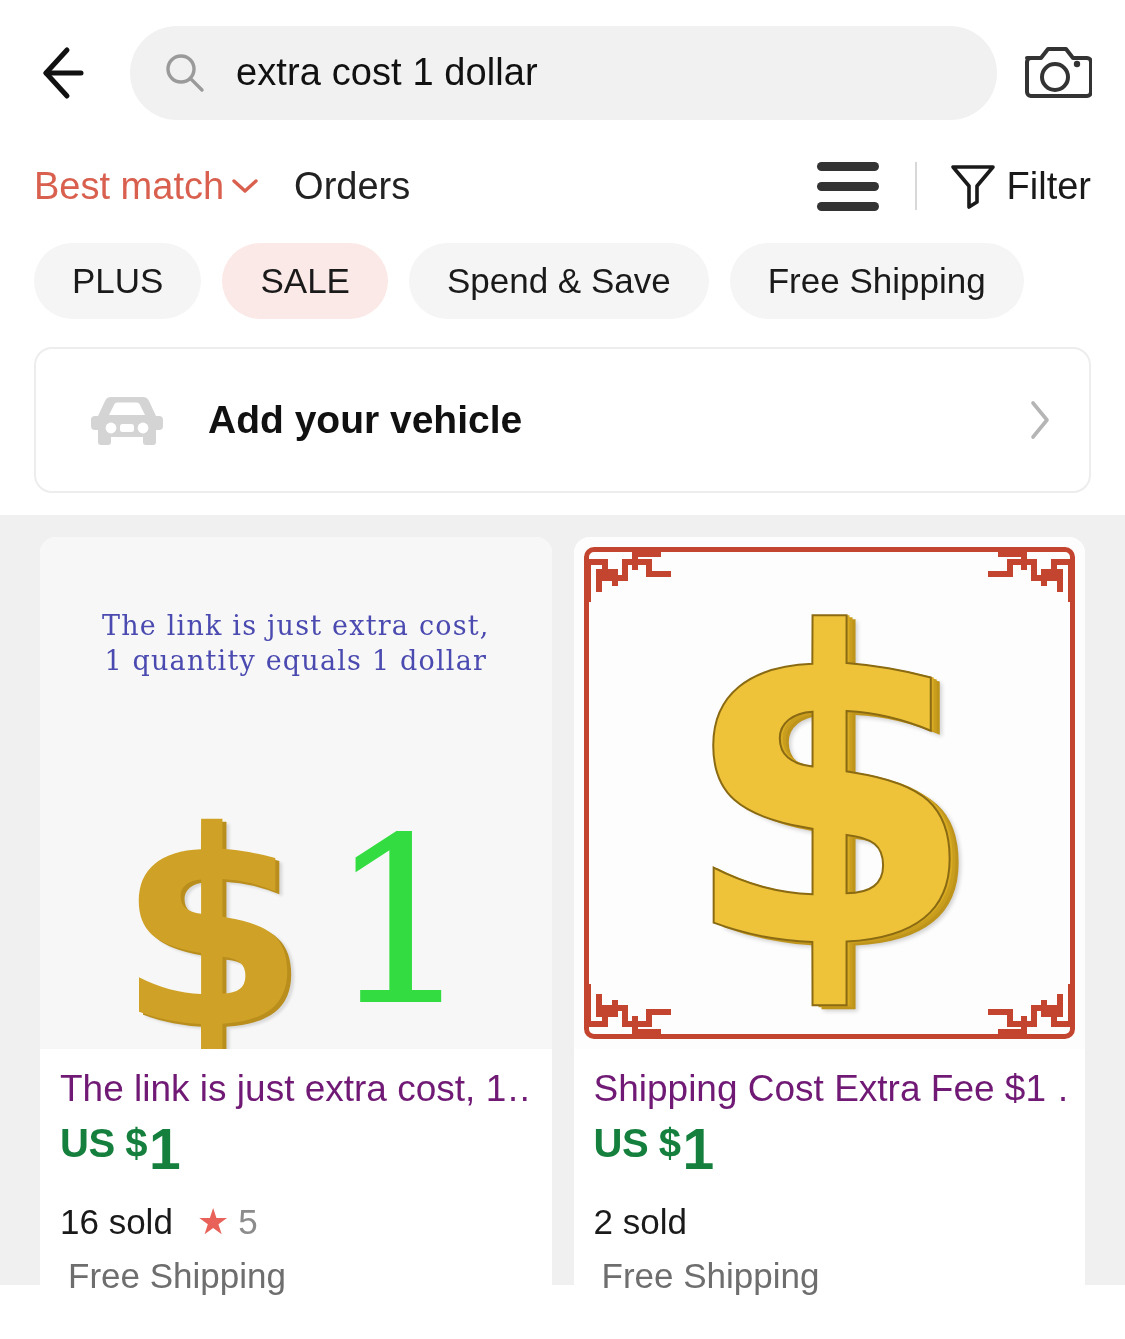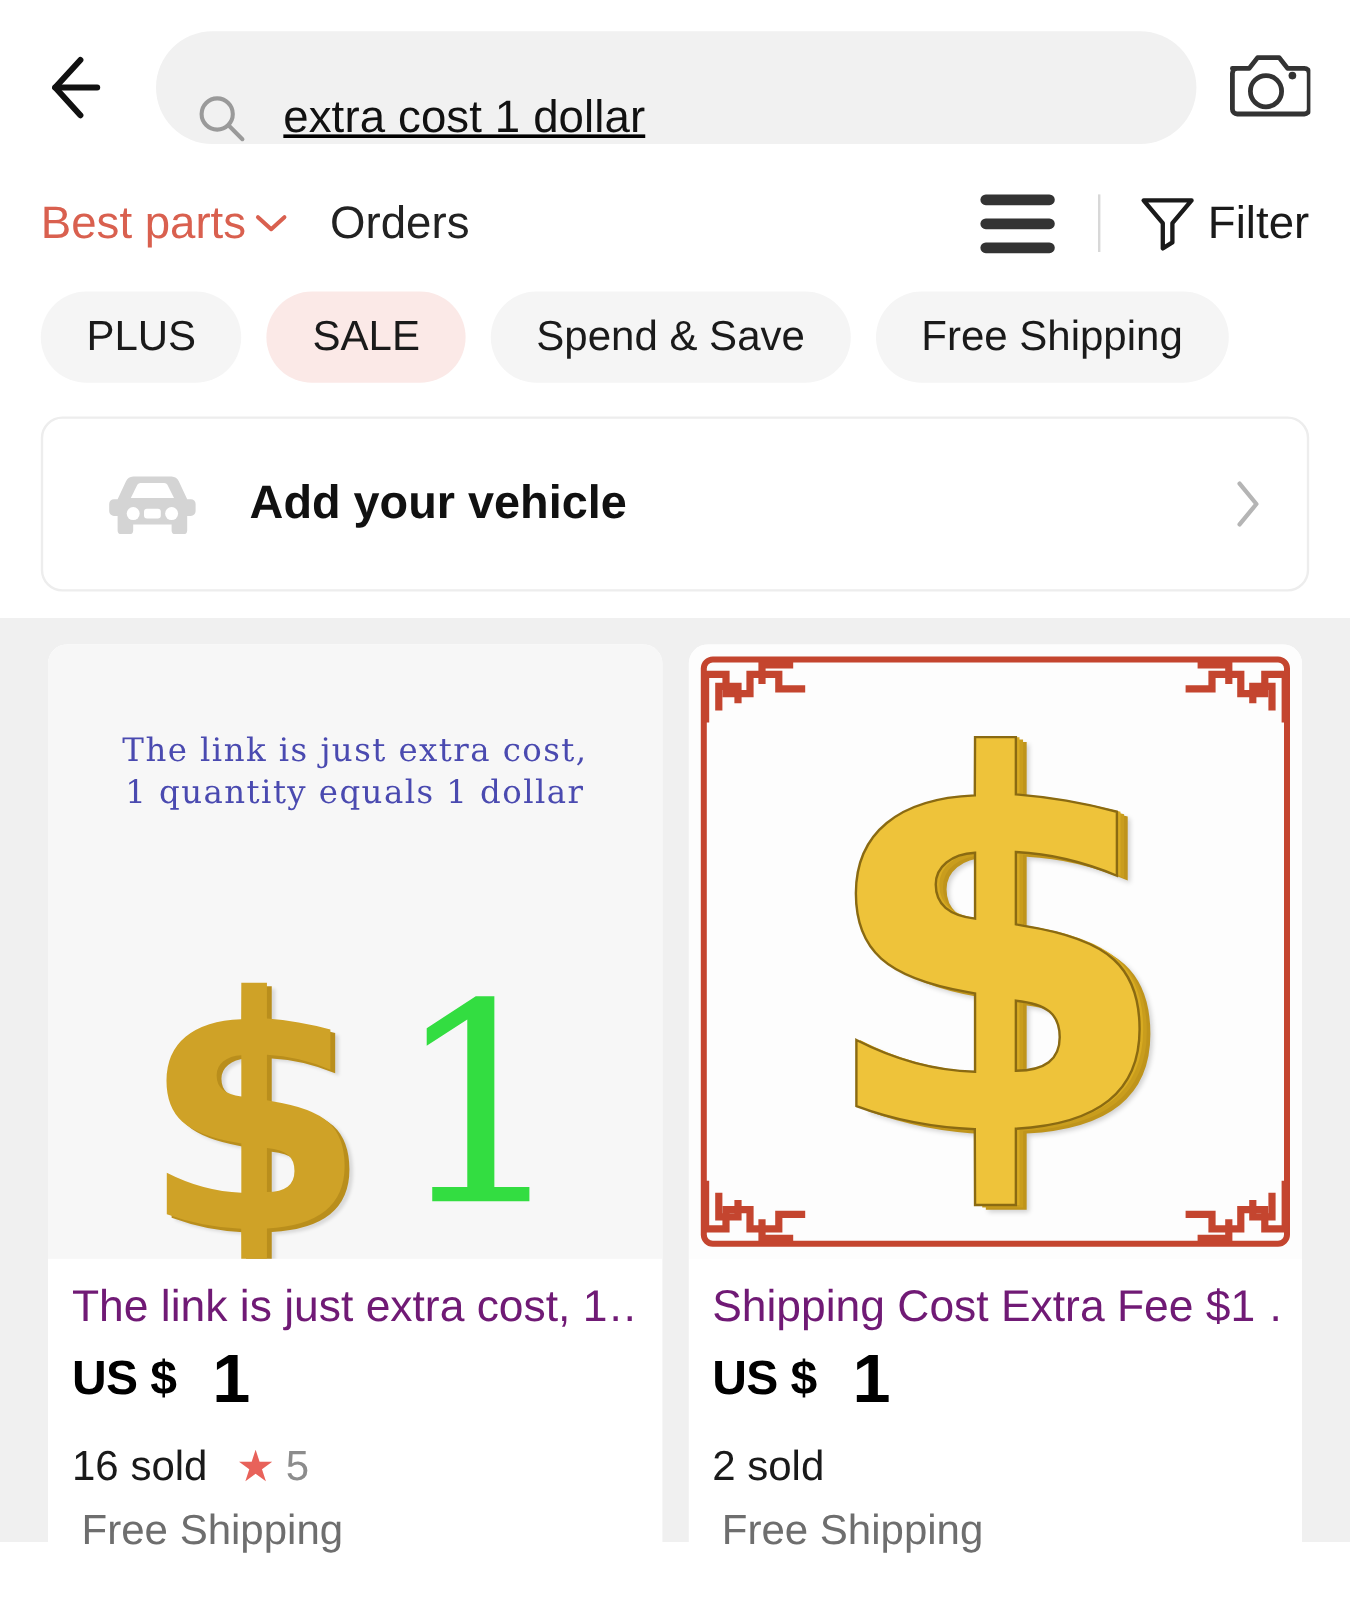--- a/index.html
+++ b/index.html
@@ -32,24 +32,23 @@
     cursor: pointer;
   }
   .back-btn svg { display:block; }
   .searchbox {
     flex: 1 1 auto;
     height: 94px;
     margin: 0 22px 0 22px;
     background: #f1f1f1;
     border-radius: 47px;
     display: flex;
-    align-items: flex-end;
+    align-items: center;
     padding: 0 34px;
     cursor: text;
-    text-decoration: underline;
   }
   .search-icon { flex:0 0 auto; display:flex; align-items:center; }
   .search-text {
     margin-left: 30px;
     font-size: 38px;
     color: #111111;
     letter-spacing: 0.1px;
     white-space: nowrap;
     overflow: hidden;
   }
@@ -266,24 +265,23 @@
   }
   .ptitle {
     font-size: 37px;
     color: #701a75;
     line-height: 1.2;
     white-space: nowrap;
     overflow: hidden;
   }
   .pprice {
     margin-top: 10px;
-    display: flex; align-items: center;
-    color: #000000;
+    display: flex; align-items: flex-start;
+    color: #15803d;
     font-weight: bold;
-    gap: 28px;
   }
   .pprice .cur { font-size: 40px; letter-spacing: -0.5px; }
   .pprice .amt { font-size: 57px; line-height: 1; margin-left: 2px; }
   .pmeta {
     margin-top: 24px;
     display: flex; align-items: center;
     font-size: 35px;
     color: #1a1a1a;
   }
   .star {
@@ -332,21 +330,21 @@
           <path d="M5 16 h14 l7-9 h18 l7 9 h14 a4 4 0 0 1 4 4 v30 a4 4 0 0 1 -4 4 h-56 a4 4 0 0 1 -4 -4 v-30 a4 4 0 0 1 4 -4 z" fill="none" stroke="#333" stroke-width="4" stroke-linejoin="round"></path>
           <circle cx="33" cy="35" r="13" fill="none" stroke="#333" stroke-width="4"></circle>
           <circle cx="55" cy="22" r="3.2" fill="#333"></circle>
         </svg>
       </span>
     </div>
   </div>
 
   <div class="sortbar">
     <div class="sort-item active">
-      <span>Best parts</span>
+      <span>Best match</span>
       <span class="chev-down">
         <svg width="30" height="20" viewBox="0 0 30 20">
           <path d="M4 5 L15 15 L26 5" fill="none" stroke="#d9604f" stroke-width="3.4" stroke-linecap="round" stroke-linejoin="round"></path>
         </svg>
       </span>
     </div>
     <div class="sort-item">
       <span>Orders</span>
     </div>
 

